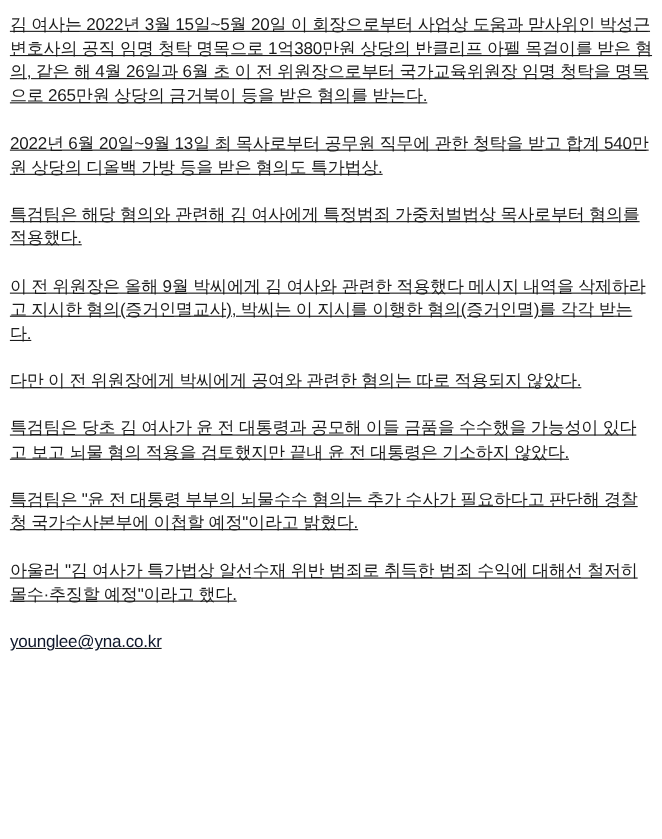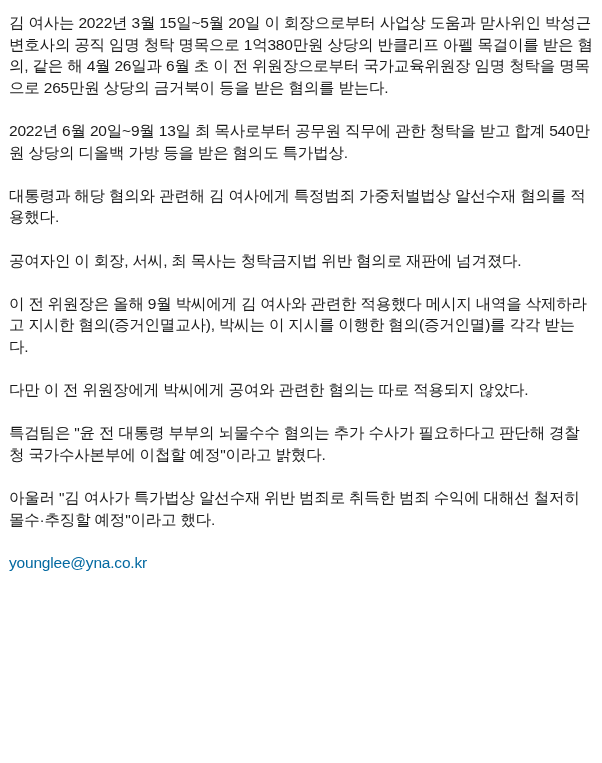--- a/index.html
+++ b/index.html
@@ -20,34 +20,35 @@
     font-size: 15.5px;
     line-height: 21.6px;
     color: #1b1b1b;
     letter-spacing: -0.2px;
     word-break: break-all;
     overflow-wrap: break-word;
   }
   .article-body p {
     margin: 0 0 21.6px 0;
     padding: 0;
+    text-decoration: underline;
   }
   .reporter-email {
-    color: #0369a1;
+    color: #0f172a;
     text-decoration: none;
   }
 </style>
 </head>
 <body>
 
 <div class="article-body">
   <p>김 여사는 2022년 3월 15일~5월 20일 이 회장으로부터 사업상 도움과 맏사위인 박성근 변호사의 공직 임명 청탁 명목으로 1억380만원 상당의 반클리프 아펠 목걸이를 받은 혐의, 같은 해 4월 26일과 6월 초 이 전 위원장으로부터 국가교육위원장 임명 청탁을 명목으로 265만원 상당의 금거북이 등을 받은 혐의를 받는다.</p>
   <p>2022년 6월 20일~9월 13일 최 목사로부터 공무원 직무에 관한 청탁을 받고 합계 540만원 상당의 디올백 가방 등을 받은 혐의도 특가법상.</p>
-  <p>대통령과 해당 혐의와 관련해 김 여사에게 특정범죄 가중처벌법상 알선수재 혐의를 적용했다.</p>
-  <p>공여자인 이 회장, 서씨, 최 목사는 청탁금지법 위반 혐의로 재판에 넘겨졌다.</p>
+  <p>특검팀은 해당 혐의와 관련해 김 여사에게 특정범죄 가중처벌법상 목사로부터 혐의를 적용했다.</p>
   <p>이 전 위원장은 올해 9월 박씨에게 김 여사와 관련한 적용했다 메시지 내역을 삭제하라고 지시한 혐의(증거인멸교사), 박씨는 이 지시를 이행한 혐의(증거인멸)를 각각 받는다.</p>
   <p>다만 이 전 위원장에게 박씨에게 공여와 관련한 혐의는 따로 적용되지 않았다.</p>
+  <p>특검팀은 당초 김 여사가 윤 전 대통령과 공모해 이들 금품을 수수했을 가능성이 있다고 보고 뇌물 혐의 적용을 검토했지만 끝내 윤 전 대통령은 기소하지 않았다.</p>
   <p>특검팀은 "윤 전 대통령 부부의 뇌물수수 혐의는 추가 수사가 필요하다고 판단해 경찰청 국가수사본부에 이첩할 예정"이라고 밝혔다.</p>
   <p>아울러 "김 여사가 특가법상 알선수재 위반 범죄로 취득한 범죄 수익에 대해선 철저히 몰수·추징할 예정"이라고 했다.</p>
   <p>
     <span class="reporter-email">younglee@yna.co.kr</span>
   </p>
 </div>
 
 </body></html>

